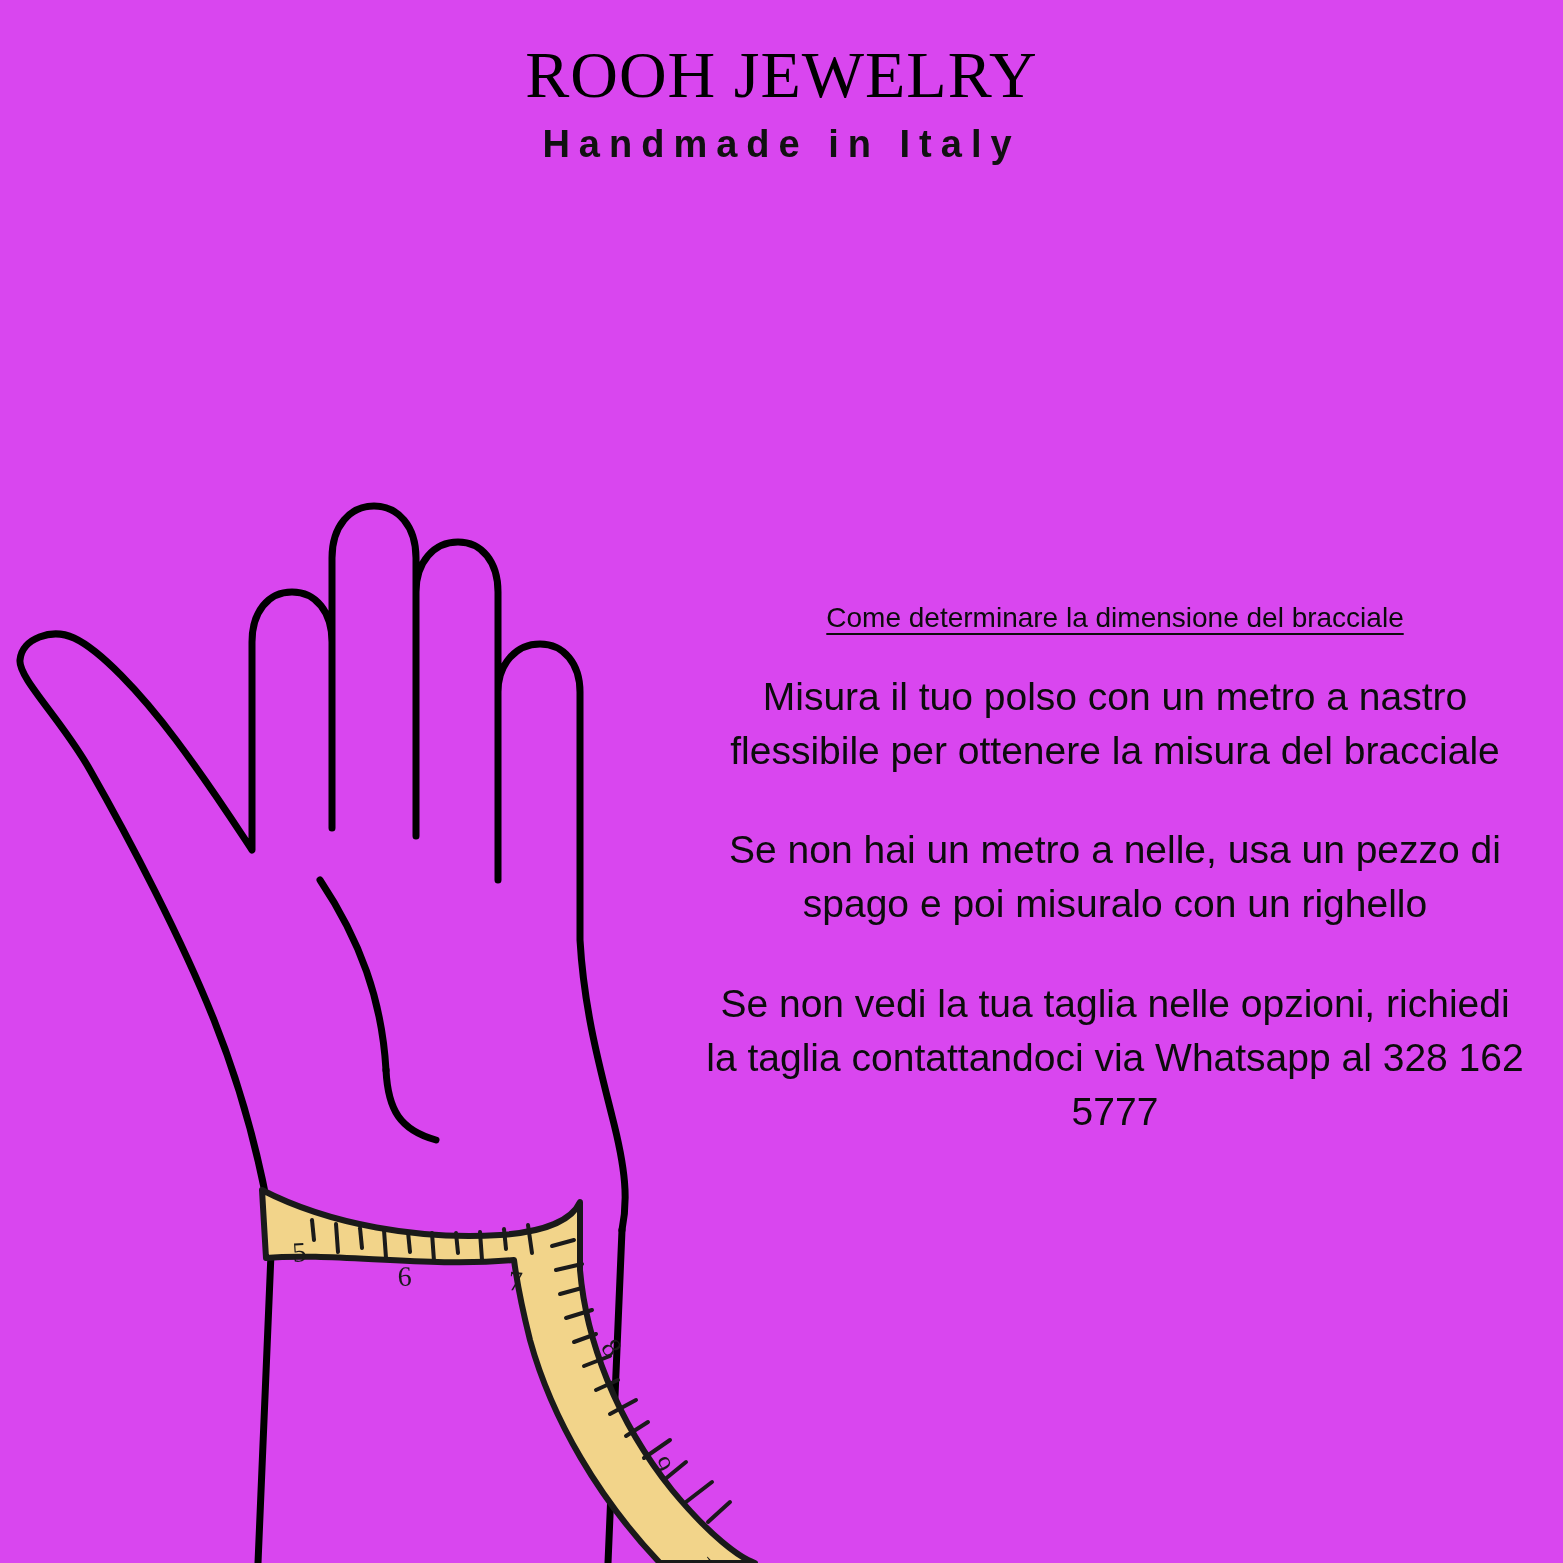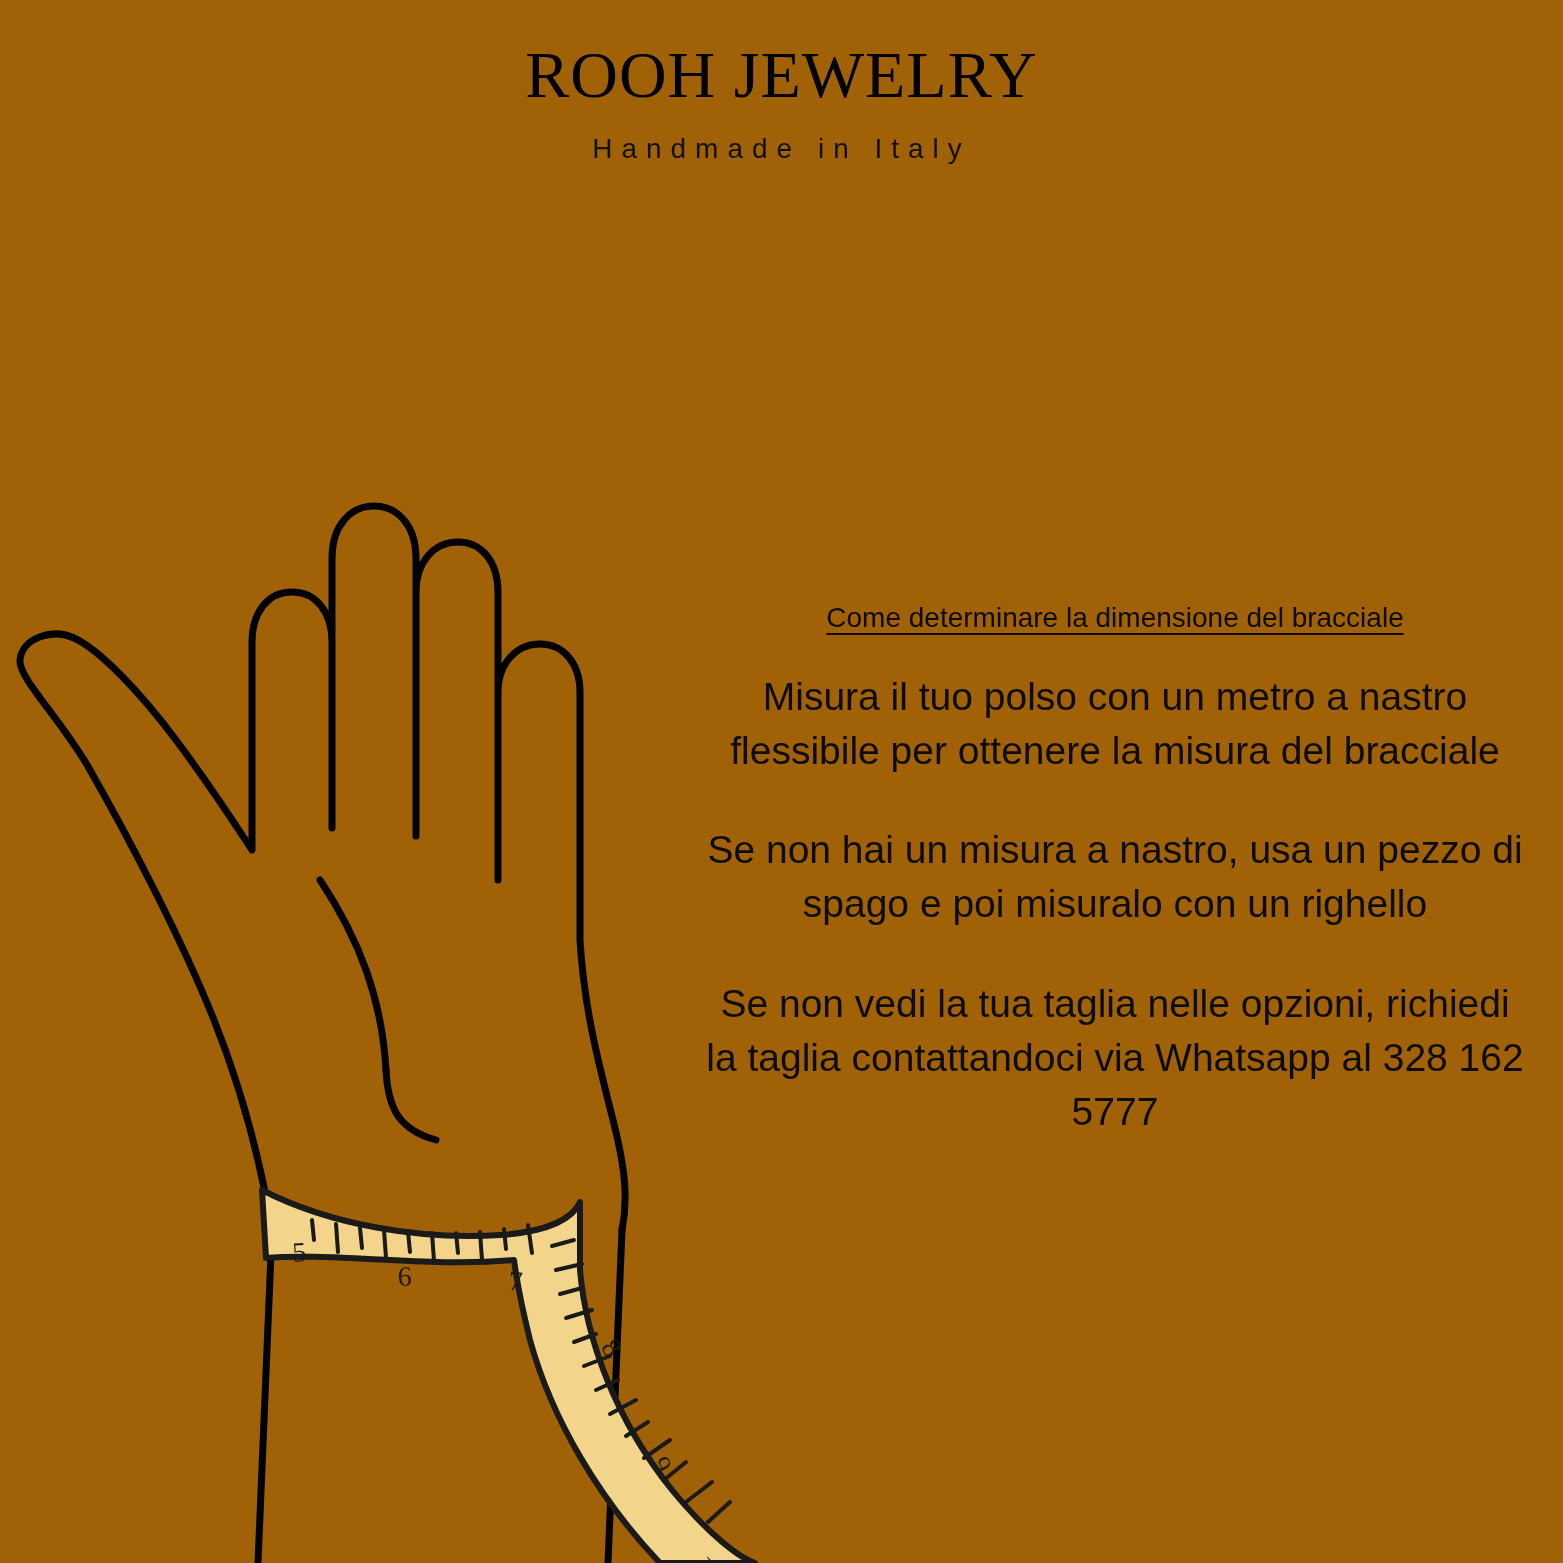--- a/index.html
+++ b/index.html
@@ -4,21 +4,21 @@
 <style>
   html, body {
     margin: 0;
     padding: 0;
     background: #ffffff;
   }
   .page {
     position: relative;
     width: 1563px;
     height: 1563px;
-    background: #a16207;
+    background: #d946ef;
     overflow: hidden;
     font-family: "Liberation Sans", sans-serif;
     color: #0d0d0d;
   }
 
   
   .brand {
     position: absolute;
     top: 40px;
     left: 0;
@@ -27,26 +27,27 @@
   }
   .brand-title {
     font-family: "Liberation Serif", serif;
     font-size: 66px;
     letter-spacing: 1px;
     color: #000000;
     line-height: 1.05;
     white-space: nowrap;
   }
   .brand-sub {
-    margin-top: 24px;
+    margin-top: 14px;
     font-family: "Liberation Sans", sans-serif;
-    font-size: 28px;
+    font-size: 38px;
     letter-spacing: 9px;
     color: #111111;
     white-space: nowrap;
+    font-weight: bold;
   }
 
   
   .illustration {
     position: absolute;
     left: 0;
     top: 240px;
     width: 760px;
     height: 1323px;
   }
@@ -171,17 +172,17 @@
           <text x="650" y="1222" transform="rotate(66 650 1222)">9</text>
           <text x="692" y="1318" transform="rotate(76 692 1318)">10</text>
         </g>
       </g>
     </svg>
   </div>
 
   <div class="textcol">
     <div class="heading">Come determinare la dimensione del bracciale</div>
     <p class="para">Misura il tuo polso con un metro a nastro flessibile per ottenere la misura del bracciale</p>
-    <p class="para">Se non hai un misura a nastro, usa un pezzo di spago e poi misuralo con un righello</p>
+    <p class="para">Se non hai un metro a nelle, usa un pezzo di spago e poi misuralo con un righello</p>
     <p class="para">Se non vedi la tua taglia nelle opzioni, richiedi la taglia contattandoci via Whatsapp al 328 162 5777</p>
   </div>
 
 </div>
 
 </body></html>

